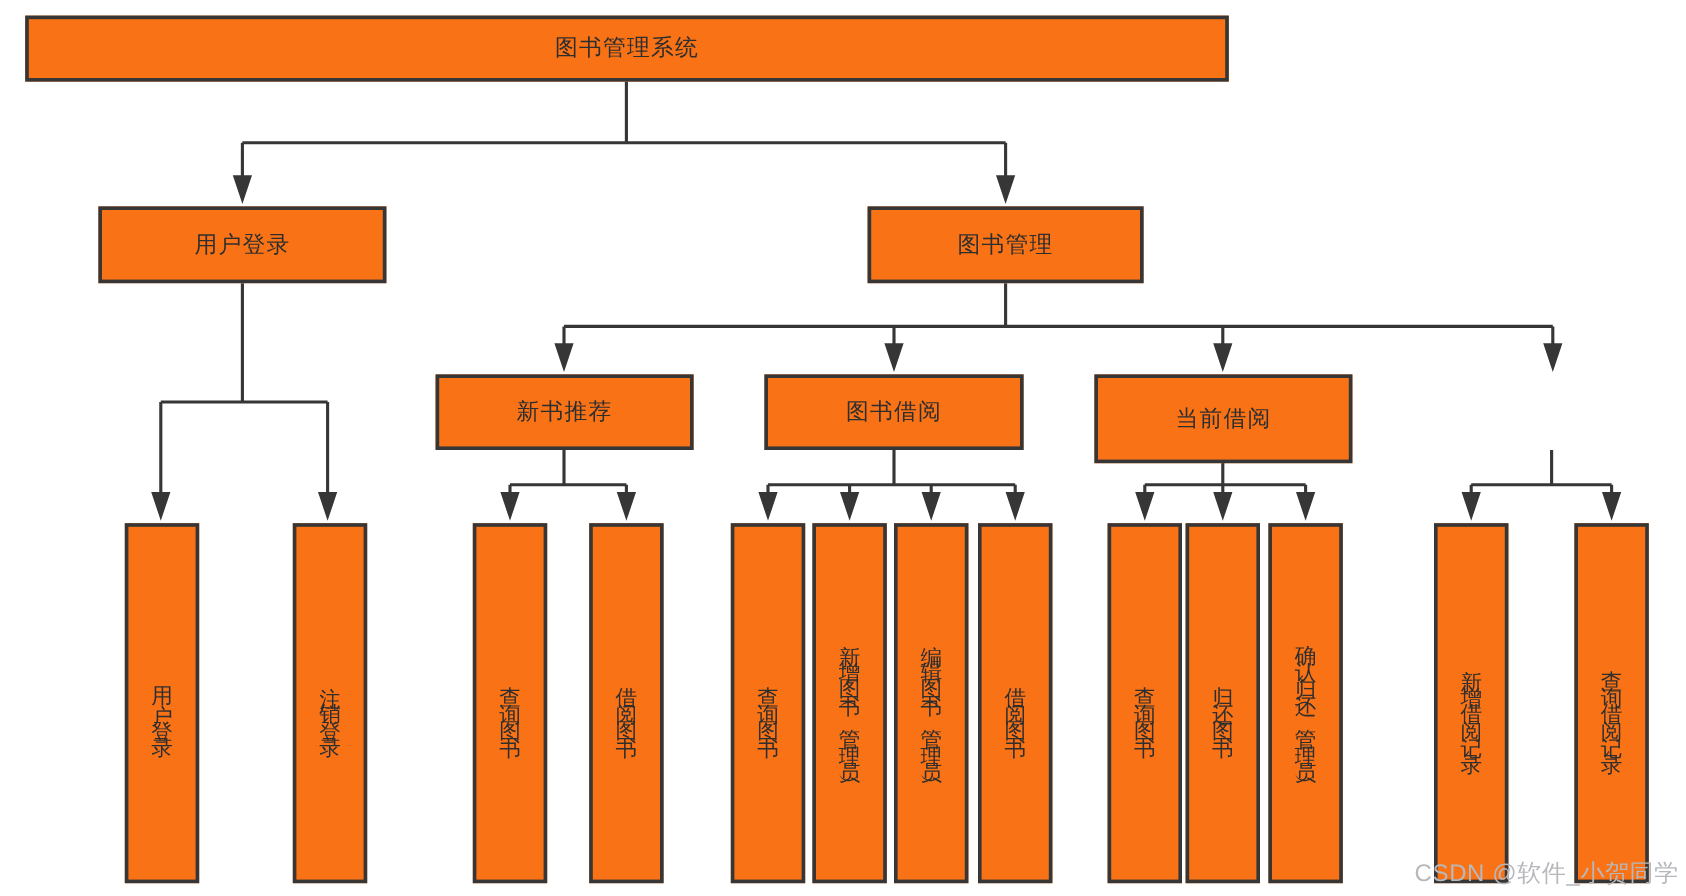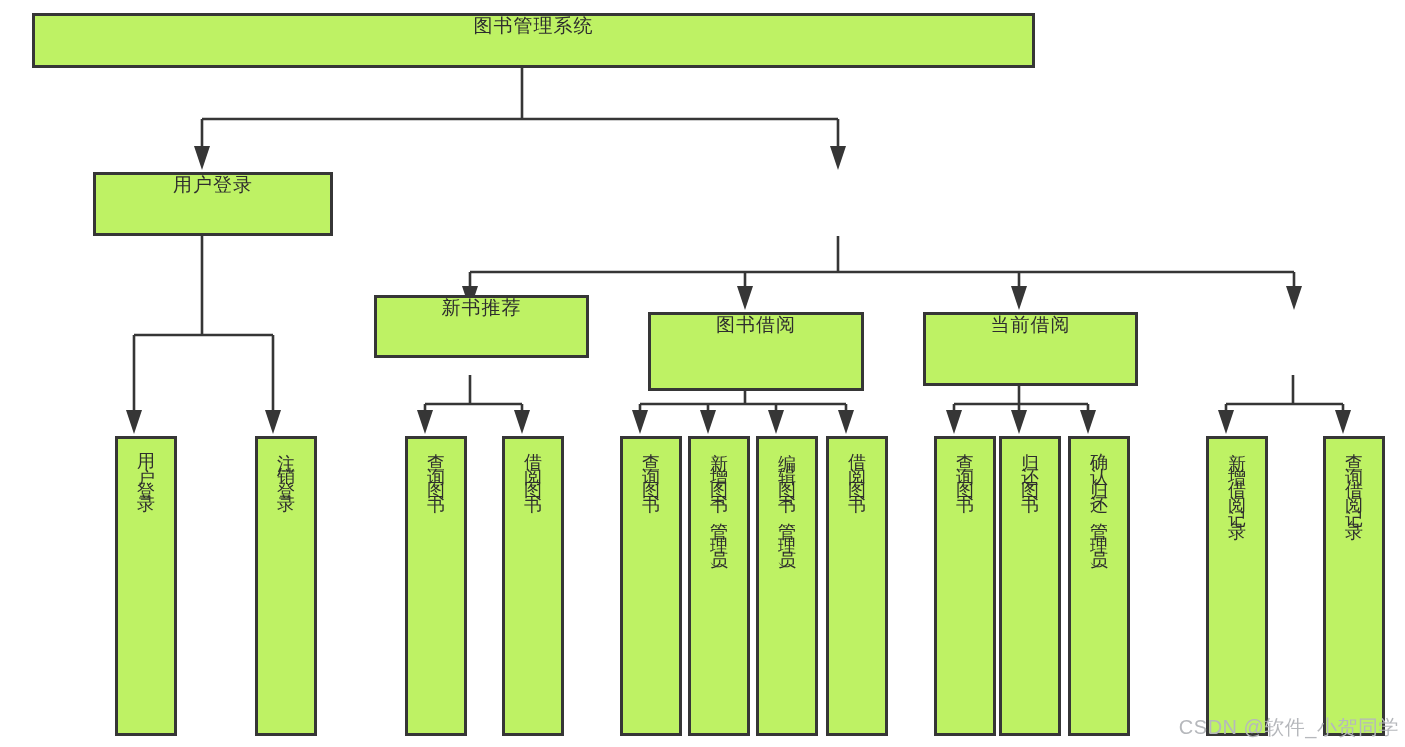--- a/index.html
+++ b/index.html
@@ -17,26 +17,25 @@
   }
   #wires {
     position: absolute;
     left: 0; top: 0;
     width: 1405px; height: 747px;
   }
   .box {
     position: absolute;
     box-sizing: border-box;
     border: 3px solid #363636;
-    background: #bef264;
+    background: #f97316;
     display: flex;
-    align-items: flex-start;
+    align-items: center;
     justify-content: center;
     color: #2e2e2e;
-    margin-left: 11px;
   }
   .h .lbl {
     font-size: 19px;
     letter-spacing: 1px;
     line-height: 1;
     white-space: nowrap;
   }
   .v .lbl {
     writing-mode: vertical-rl;
     text-orientation: mixed;
@@ -106,25 +105,28 @@
     <polygon class="head" points="1335,410 1351,410 1343,434"></polygon>
   </svg>
 
   <div class="box h" style="left:21px; top:13px; width:1003px; height:55px">
     <span class="lbl">图书管理系统</span>
   </div>
 
   <div class="box h" style="left:82px; top:172px; width:240px; height:64px">
     <span class="lbl">用户登录</span>
   </div>
+  <div class="box h" style="left:723px; top:172px; width:230px; height:64px">
+    <span class="lbl">图书管理</span>
+  </div>
 
-  <div class="box h" style="left:363px; top:295px; width:215px; height:63px">
+  <div class="box h" style="left:363px; top:312px; width:215px; height:63px">
     <span class="lbl">新书推荐</span>
   </div>
-  <div class="box h" style="left:637px; top:312px; width:216px; height:79px">
+  <div class="box h" style="left:637px; top:312px; width:216px; height:63px">
     <span class="lbl">图书借阅</span>
   </div>
   <div class="box h" style="left:912px; top:312px; width:215px; height:74px">
     <span class="lbl">当前借阅</span>
   </div>
 
   <div class="box v" style="left:104px; top:436px; width:62px; height:300px">
     <span class="lbl">用户登录</span>
   </div>
   <div class="box v" style="left:244px; top:436px; width:62px; height:300px">

